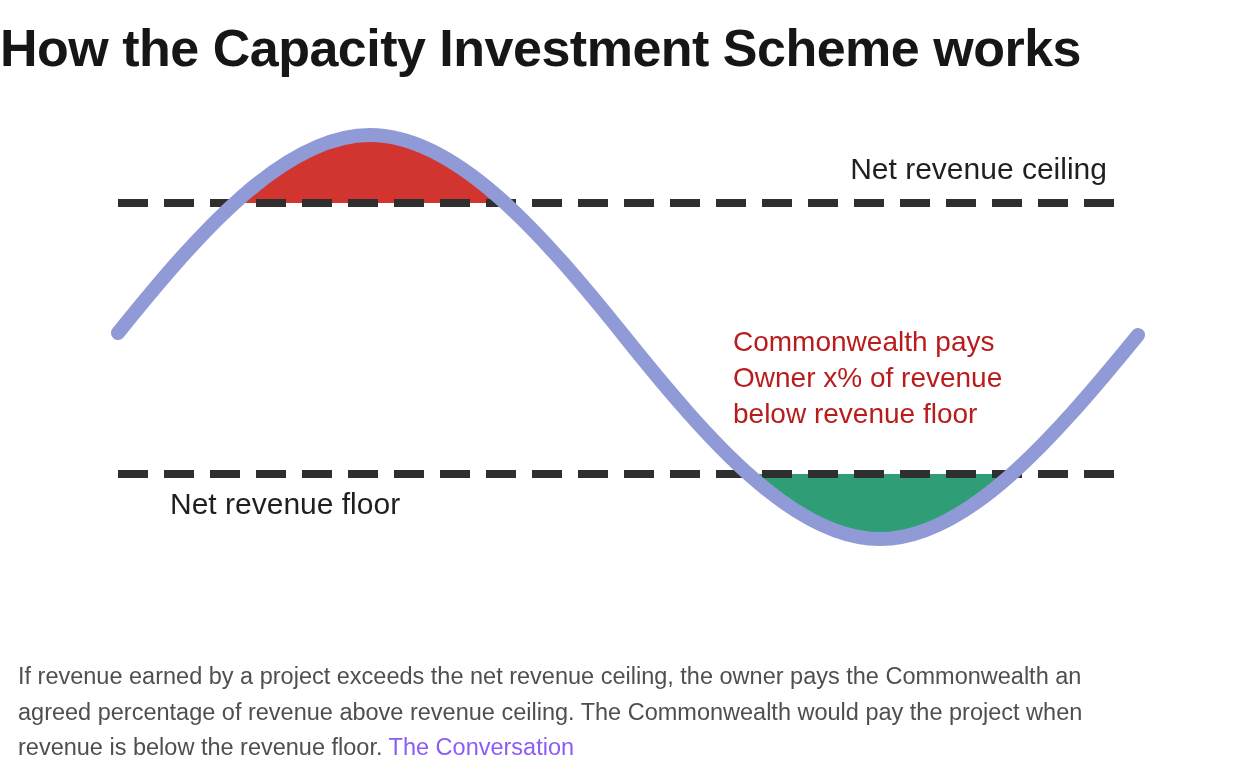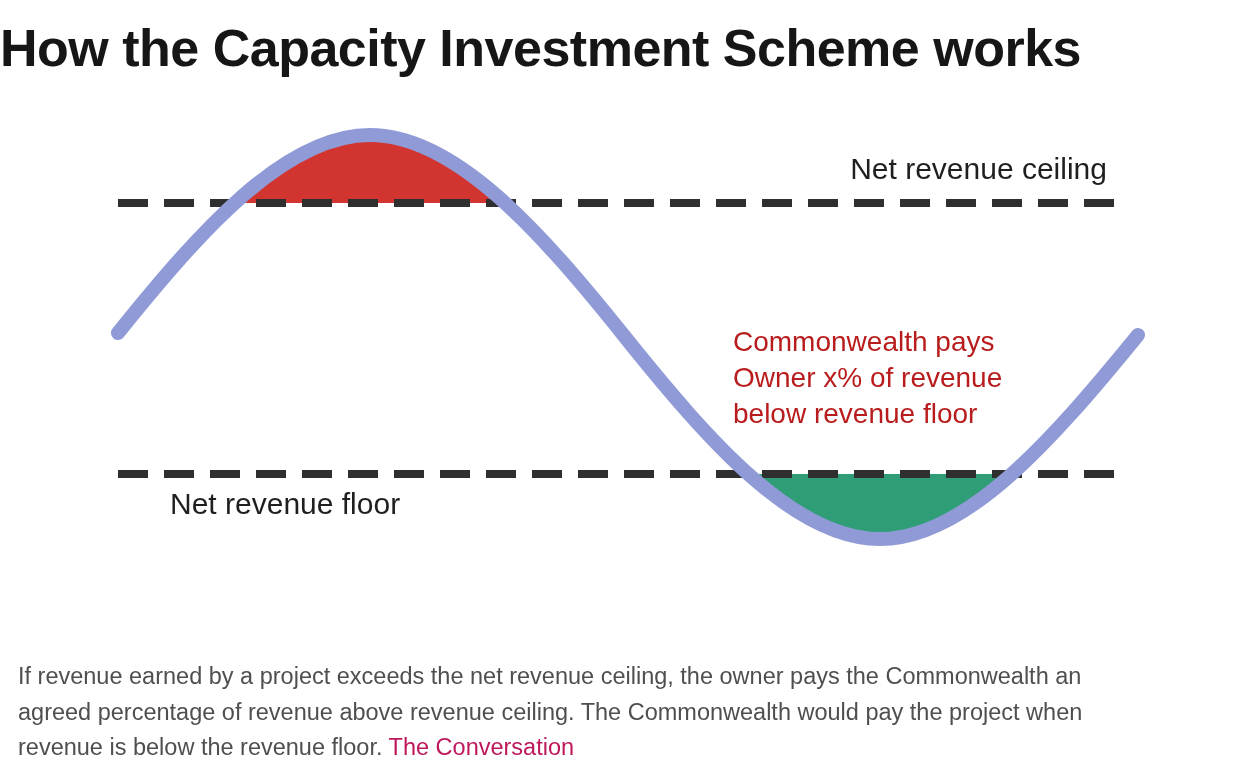--- a/index.html
+++ b/index.html
@@ -48,21 +48,21 @@
   .caption {
     position: absolute;
     left: 18px;
     top: 659px;
     width: 1200px;
     font-size: 23.5px;
     line-height: 35.7px;
     color: #4f4f4f;
   }
   .caption-body { white-space: pre-line; }
-  .caption-source { color: #be185d; }
+  .caption-source { color: #8b5cf6; }
 </style>
 </head>
 <body>
 
 <div class="page">
 
   <div class="title">How the Capacity Investment Scheme works</div>
 
   <svg class="diagram-svg" width="1238" height="782" viewBox="0 0 1238 782">
 

